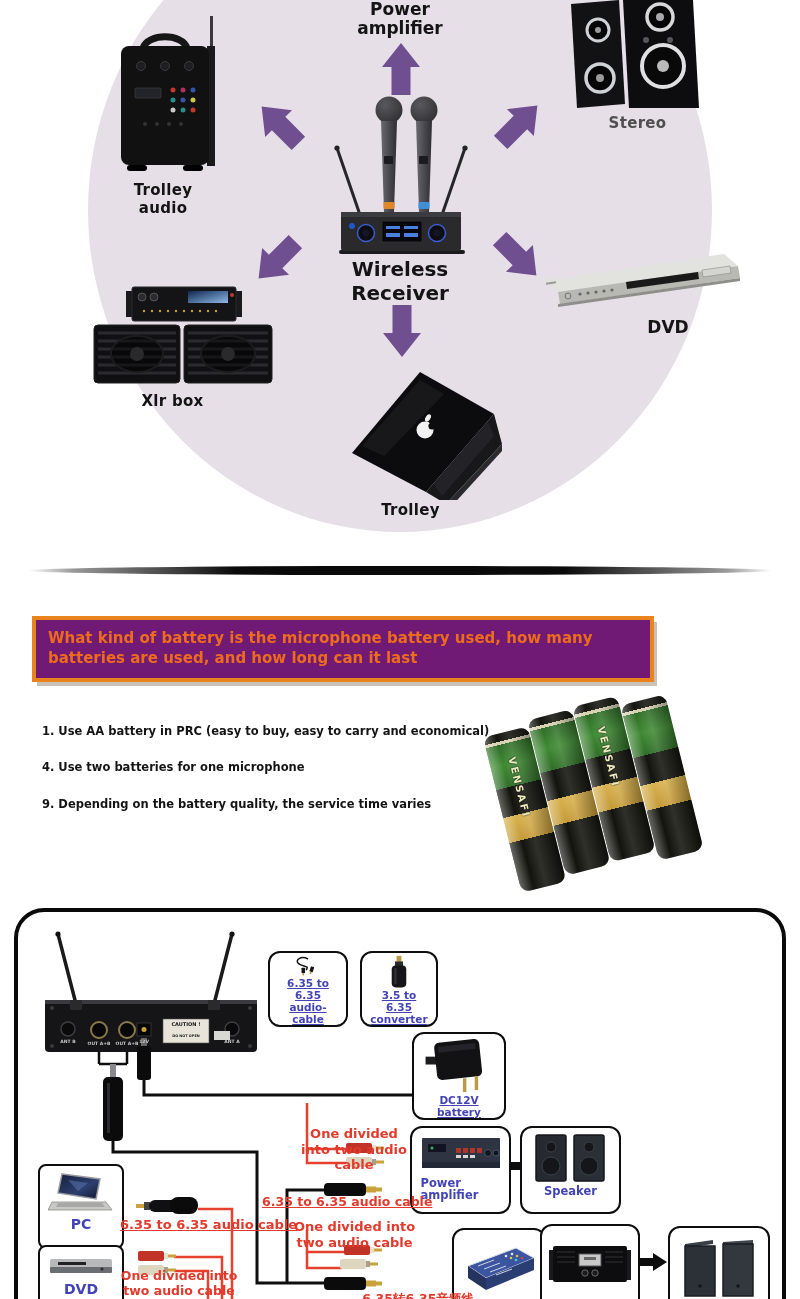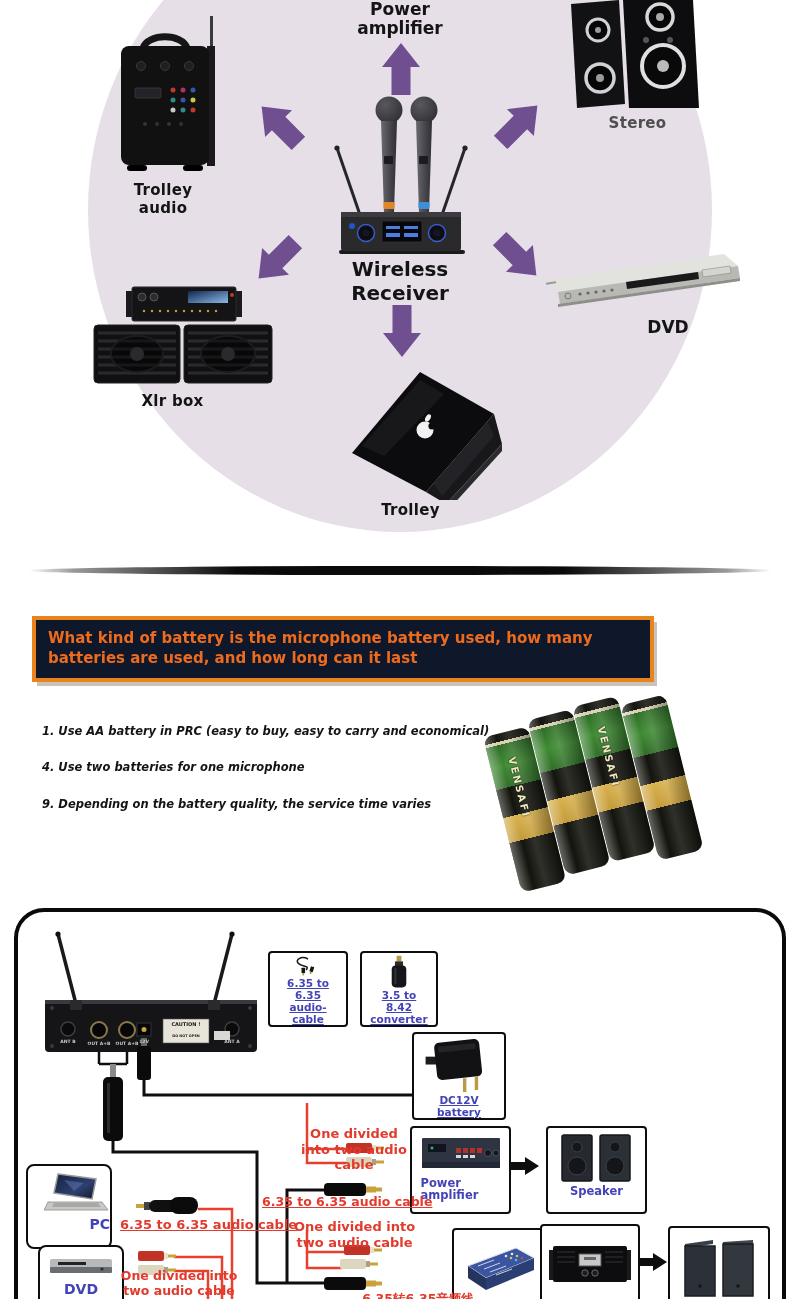--- a/index.html
+++ b/index.html
@@ -6,35 +6,35 @@
   body{width:800px;height:1299px;overflow:hidden;position:relative;background:#fff;
        font-family:"DejaVu Sans","Liberation Sans",sans-serif;}
   .abs{position:absolute;}
   .lbl{position:absolute;font-weight:bold;color:#141414;text-align:center;}
   .hero-small{font-size:15px;letter-spacing:.3px;}
   .hero-big{font-size:17px;line-height:19px;}
   .circle{position:absolute;left:88px;top:-112px;width:624px;height:644px;border-radius:50%;
           background:#e6dfe8;}
   .divider{position:absolute;left:28px;top:566px;width:744px;height:9px;border-radius:50%;
            background:linear-gradient(90deg,rgba(0,0,0,0) 0%,#9a9a9a 6%,#0a0a0a 28%,#0a0a0a 72%,#9a9a9a 94%,rgba(0,0,0,0) 100%);}
-  .qbox{position:absolute;left:32px;top:616px;width:614px;height:58px;background:#0f172a;
+  .qbox{position:absolute;left:32px;top:616px;width:614px;height:58px;background:#701a75;
         border:4px solid #e8831d;box-shadow:4px 5px 0 -1px #c9c2b8;}
   .qtext{margin:8px 12px;font-size:15px;font-weight:bold;color:#ed6b1d;line-height:20px;}
-  .faq-item{position:absolute;left:42px;font-size:11.5px;font-weight:bold;color:#141414;font-style:italic;}
+  .faq-item{position:absolute;left:42px;font-size:11.5px;font-weight:bold;color:#141414;}
   .batt-group{position:absolute;left:499px;top:703px;width:200px;height:172px;transform:rotate(-14deg);display:flex;}
   .cell{width:46px;height:160px;margin-right:1px;border-radius:9px;position:relative;overflow:hidden;
         background:linear-gradient(180deg,#15150f 0%,#15150f 5%,#d6d0b0 5%,#d6d0b0 7%,
         #2f6d28 7%,#3f8a33 20%,#2f6d28 34%,#14140e 34%,#14140e 52%,
         #d8b24e 52%,#c49a38 68%,#14140e 68%,#14140e 100%);}
   .cell::after{content:"";position:absolute;inset:0;
         background:linear-gradient(90deg,rgba(255,255,255,.35) 0%,rgba(255,255,255,0) 28%,rgba(255,255,255,.12) 55%,rgba(0,0,0,.32) 100%);}
   .brand{position:absolute;left:50%;top:26px;transform:translateX(-50%);writing-mode:vertical-rl;
          font-size:10px;font-weight:bold;letter-spacing:2px;color:#f0ecc0;text-shadow:0 0 2px #000;z-index:2;}
   .wire-frame{position:absolute;left:14px;top:908px;width:764px;height:420px;border:4px solid #0a0a0a;border-radius:30px;}
-  .wbox{position:absolute;background:#fff;border:2.5px solid #0d0d0d;border-radius:4px;
+  .wbox{position:absolute;background:#fff;border:2.5px solid #0d0d0d;border-radius:12px;
         display:flex;flex-direction:column;align-items:center;justify-content:flex-start;overflow:hidden;}
   .blue{color:#4343b8;font-weight:bold;font-size:10.5px;line-height:12px;text-align:center;}
   .blue.u{text-decoration:underline;}
   .red{position:absolute;color:#e23a2c;font-weight:bold;font-size:13px;line-height:15.5px;text-align:center;}
   .nowrap{white-space:nowrap;font-size:12.5px;text-decoration:underline;}
   .tiny{position:absolute;color:#c8c8c8;font-weight:bold;font-size:4.5px;text-align:center;line-height:5px;}
   .caution{position:absolute;color:#1a1a1a;font-weight:bold;font-size:5px;line-height:6px;text-align:center;}
 </style>
 </head>
 <body>
@@ -369,21 +369,21 @@
   <div class="blue u" style="width:64px;margin-top:1px;">6.35 to 6.35 audio-cable</div>
 </div>
 
 <div class="wbox" style="left:360px;top:951px;width:74px;height:72px;">
   <svg width="40" height="42" viewBox="0 0 40 42" style="margin-top:2px;">
     <rect x="17" y="1" width="6" height="8" fill="#b99b47"></rect>
     <rect x="15" y="8" width="10" height="6" fill="#2a2a2e"></rect>
     <rect x="11" y="13" width="18" height="27" rx="5" fill="#15151a"></rect>
     <rect x="14" y="16" width="3" height="20" fill="#2e2e34"></rect>
   </svg>
-  <div class="blue u" style="width:64px;">3.5 to 8.42 converter</div>
+  <div class="blue u" style="width:64px;">3.5 to 6.35 converter</div>
 </div>
 
 <div class="wbox" style="left:412px;top:1032px;width:90px;height:84px;">
   <svg width="72" height="58" viewBox="0 0 72 58" style="margin-top:3px;">
     <rect x="2" y="20" width="12" height="8" fill="#1c1c1e"></rect>
     <g transform="rotate(-6 34 22)">
         <rect x="12" y="4" width="46" height="38" rx="5" fill="#121214"></rect>
     <rect x="16" y="8" width="38" height="6" fill="#242428"></rect>
       </g>
     <rect x="40" y="42" width="3.5" height="14" fill="#b99b47"></rect>
@@ -408,37 +408,37 @@
         <rect x="36" y="23" width="5" height="3"></rect>
         <rect x="43" y="23" width="5" height="3"></rect>
         <rect x="50" y="23" width="5" height="3"></rect>
       </g>
     <circle cx="68" cy="21" r="3.5" fill="#11151f" stroke="#4a5160" stroke-width="1"></circle>
     <circle cx="76" cy="21" r="3" fill="#11151f" stroke="#4a5160" stroke-width="1"></circle>
   </svg>
   <div class="blue" style="width:80px;text-align:left;margin-top:3px;font-size:11.5px;">Power amplifier</div>
 </div>
 
-<div class="wbox" style="left:546px;top:1126px;width:97px;height:84px;">
+<div class="wbox" style="left:520px;top:1126px;width:97px;height:84px;">
   <svg width="82" height="54" viewBox="0 0 82 54" style="margin-top:3px;">
     <g>
         <rect x="6" y="4" width="30" height="46" rx="2" fill="#262a30" stroke="#14161a" stroke-width="1.5"></rect>
     <circle cx="21" cy="16" r="5" fill="#14161a" stroke="#3a4048" stroke-width="1"></circle>
     <circle cx="21" cy="35" r="9" fill="#14161a" stroke="#3a4048" stroke-width="1"></circle>
       </g>
     <g>
         <rect x="44" y="4" width="30" height="46" rx="2" fill="#2b2f36" stroke="#14161a" stroke-width="1.5"></rect>
     <circle cx="59" cy="16" r="5" fill="#14161a" stroke="#3a4048" stroke-width="1"></circle>
     <circle cx="59" cy="35" r="9" fill="#14161a" stroke="#3a4048" stroke-width="1"></circle>
       </g>
   </svg>
   <div class="blue" style="width:80px;font-size:11.5px;">Speaker</div>
 </div>
 
-<div class="wbox" style="left:26px;top:1164px;width:82px;height:81px;border-radius:8px;align-items:flex-end;">
+<div class="wbox" style="left:38px;top:1164px;width:82px;height:81px;border-radius:8px;">
   <svg width="66" height="44" viewBox="0 0 66 44" style="margin-top:6px;">
     <defs>
         <linearGradient id="scr" x1="0" y1="0" x2="1" y2="1">
       <stop offset="0" stop-color="#16213c"></stop>
           <stop offset=".6" stop-color="#2c3f6e"></stop>
           <stop offset="1" stop-color="#11182c"></stop>
         </linearGradient>
       </defs>
     <polygon points="14,2 52,7 48,27 10,21" fill="url(#scr)" stroke="#9a9a9c" stroke-width="1.5"></polygon>
     <polygon points="20,8 40,11 30,19" fill="rgba(120,150,220,.35)"></polygon>

